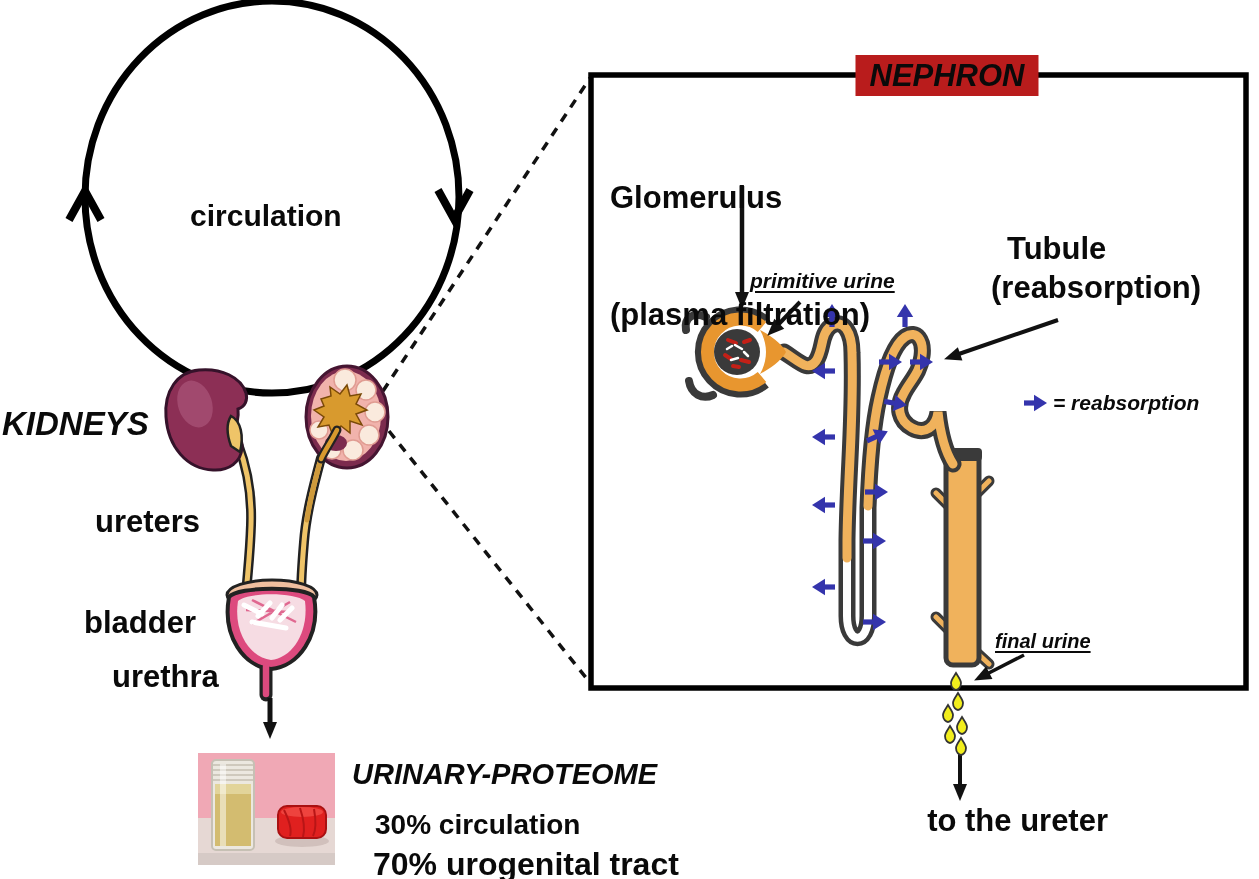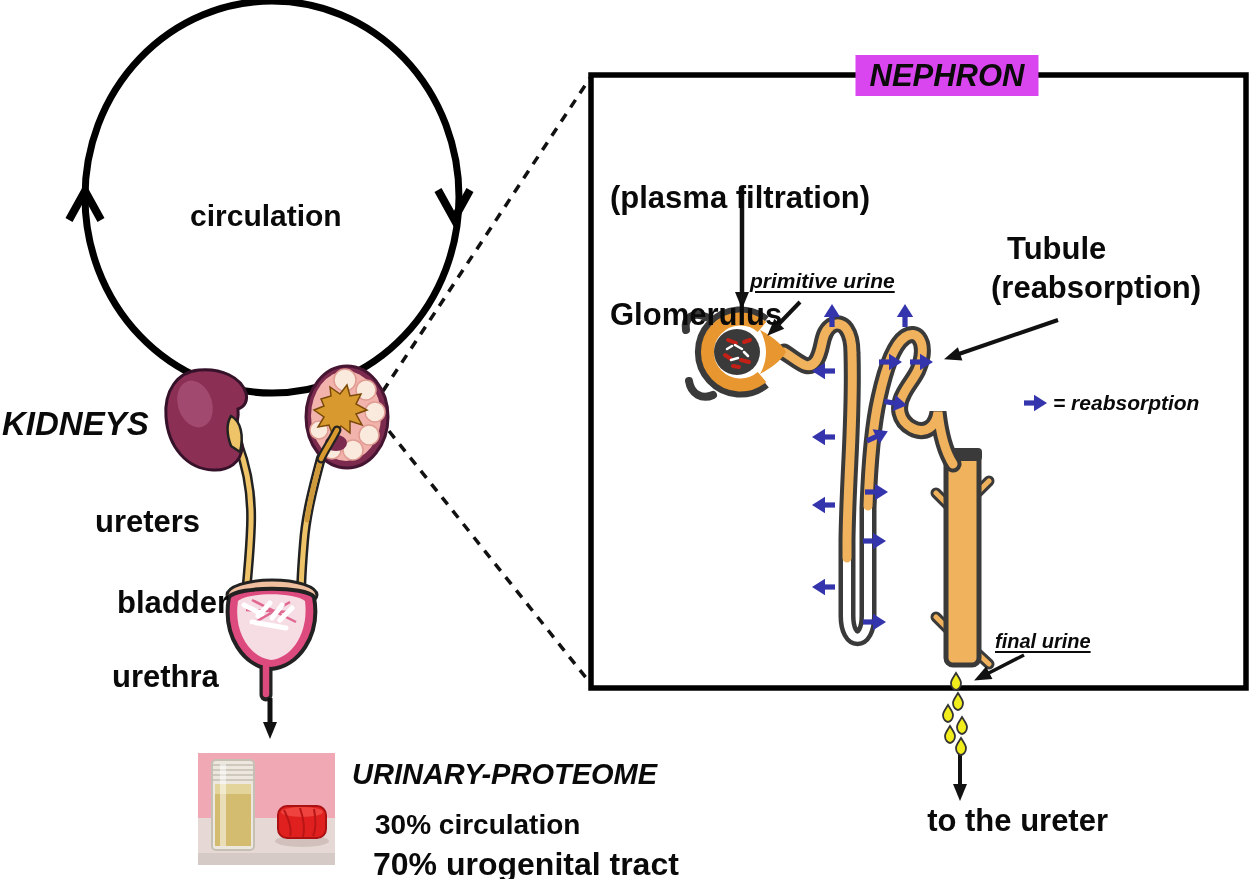--- a/index.html
+++ b/index.html
@@ -6,21 +6,21 @@
   .canvas{
     position:relative;width:1259px;height:879px;background:#ffffff;overflow:hidden;
     font-family:"Liberation Sans", sans-serif;color:#0a0a0a;
   }
   .art{position:absolute;left:0;top:0;}
   .lbl{position:absolute;font-weight:bold;color:#0a0a0a;white-space:pre;line-height:1.22;}
   .it{font-style:italic;}
   .ul{text-decoration:underline;text-decoration-thickness:2px;text-underline-offset:3px;}
   .nephron-title{
     position:absolute;top:55px;left:947px;transform:translateX(-50%);
-    background:#d946ef;padding:0 14px;height:41px;line-height:41px;
+    background:#b91c1c;padding:0 14px;height:41px;line-height:41px;
     font-size:31px;font-weight:bold;font-style:italic;
   }
 </style>
 </head>
 <body>
 
 <div class="canvas">
 
   <svg class="art" width="1259" height="879" viewBox="0 0 1259 879">
     <defs>
@@ -188,35 +188,35 @@
       <use href="#drop" transform="translate(961,746)"></use>
     </g>
   </svg>
 
   <div class="lbl" style="left:190px;top:198px;font-size:30px;">circulation</div>
 
   <div class="lbl it" style="left:2px;top:404px;font-size:33px;">KIDNEYS</div>
 
   <div class="lbl" style="left:95px;top:503px;font-size:31px;">ureters</div>
 
-  <div class="lbl" style="left:84px;top:584px;font-size:31px;margin-left:33px;">bladder</div>
+  <div class="lbl" style="left:84px;top:604px;font-size:31px;">bladder</div>
 
   <div class="lbl" style="left:112px;top:658px;font-size:31px;">urethra</div>
 
   <div class="lbl it" style="left:352px;top:757px;font-size:29px;">URINARY-PROTEOME</div>
 
   <div class="lbl" style="left:375px;top:808px;font-size:28px;">30% circulation</div>
 
   <div class="lbl" style="left:373px;top:845px;font-size:32px;text-align:right;">70% urogenital tract</div>
 
   <div class="nephron-title">NEPHRON</div>
 
   <div class="lbl" style="left:610px;top:100px;font-size:31px;line-height:39px;">
+    <div>Glomerulus</div>
     <div>(plasma filtration)</div>
-    <div>Glomerulus</div>
   </div>
 
   <div class="lbl it ul" style="left:750px;top:268px;font-size:21px;">primitive urine</div>
 
   <div class="lbl" style="left:1007px;top:230px;font-size:31px;">Tubule</div>
 
   <div class="lbl" style="left:991px;top:269px;font-size:31px;">(reabsorption)</div>
 
   <div class="lbl it" style="left:1053px;top:390px;font-size:21px;font-weight:bold;">= reabsorption</div>
 

